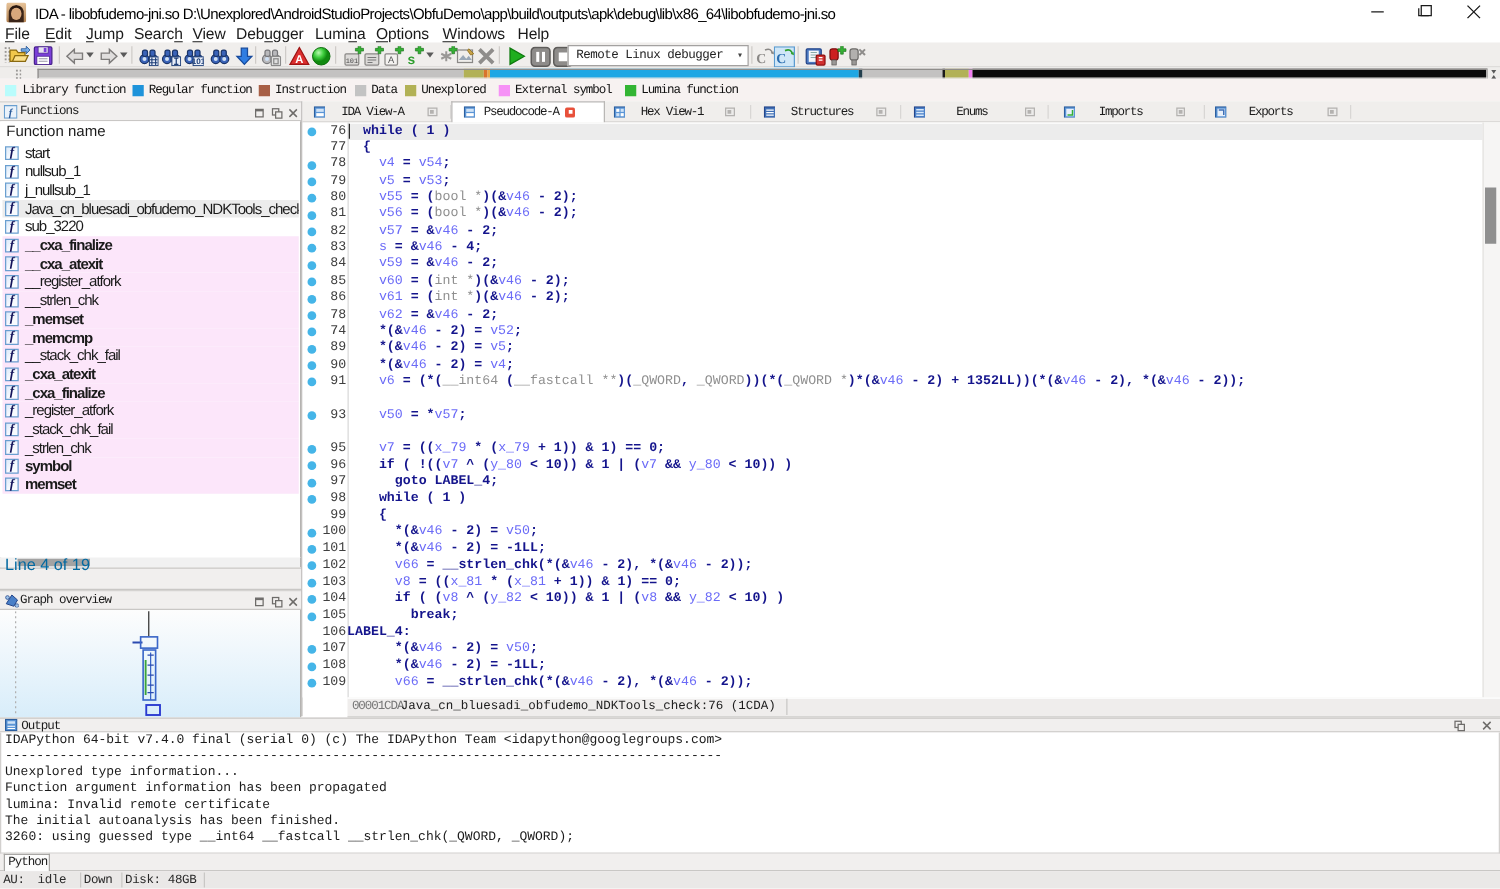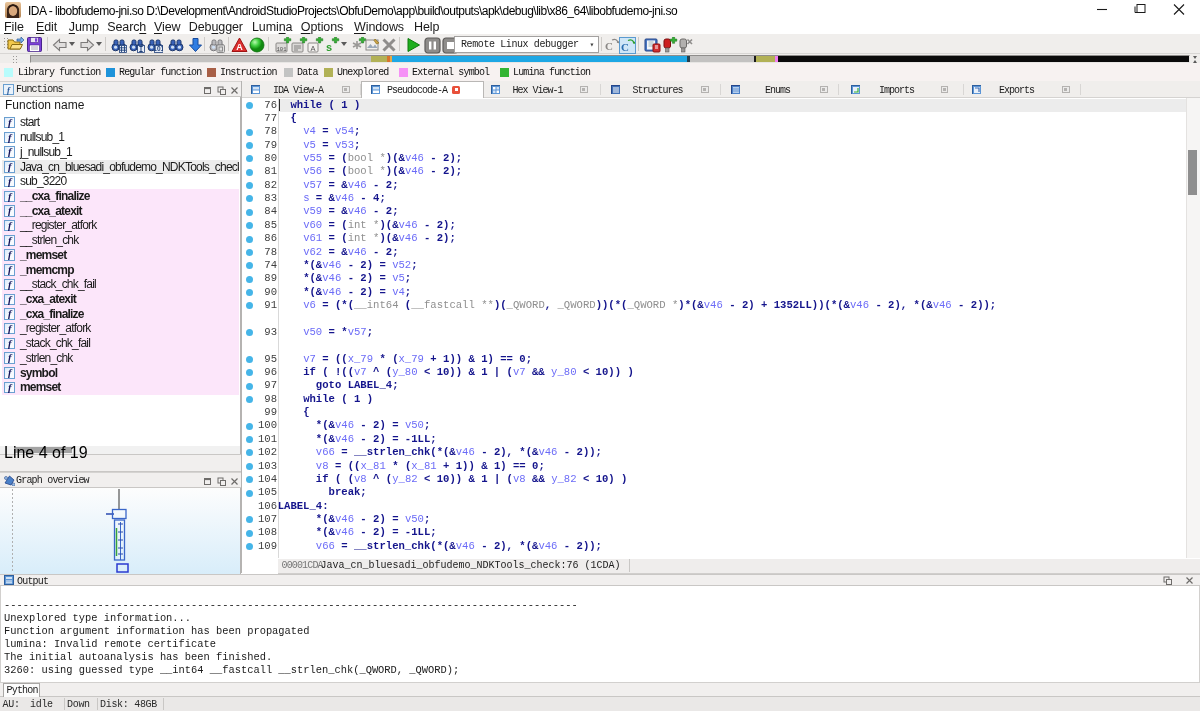--- a/index.html
+++ b/index.html
@@ -43,21 +43,21 @@
         <linearGradient id="fc" x1="0" y1="0" x2="0" y2="1">
           <stop offset="0%" stop-color="#e8c49a"></stop>
           <stop offset="100%" stop-color="#b08050"></stop>
         </linearGradient>
       </defs>
       <rect x="0" y="0" width="16" height="16" rx="2" fill="url(#fc)"></rect>
       <path d="M2 10 Q1 3 8 2 Q15 3 14 10 L14 16 L2 16 Z" fill="#3a2418"></path>
       <ellipse cx="8" cy="9" rx="4.2" ry="5" fill="#d9a87c"></ellipse>
       <path d="M4 6 Q8 2 12 6 L12 4 Q8 1 4 4 Z" fill="#2a1810"></path>
     </svg>
-<div id="title">IDA - libobfudemo-jni.so D:\Development\AndroidStudioProjects\ObfuDemo\app\build\outputs\apk\debug\lib\x86_64\libobfudemo-jni.so</div>
+<div id="title">IDA - libobfudemo-jni.so D:\Unexplored\AndroidStudioProjects\ObfuDemo\app\build\outputs\apk\debug\lib\x86_64\libobfudemo-jni.so</div>
 <svg style="position:absolute;left:1093px;top:2px" width="18" height="14" viewBox="0 0 18 14">
       <line x1="4" y1="7.5" x2="14" y2="7.5" stroke="#1a1a1a" stroke-width="1.1"></line>
     </svg>
 <svg style="position:absolute;left:1131px;top:2px" width="18" height="14" viewBox="0 0 18 14">
       <rect x="6" y="2.5" width="8" height="8" fill="none" stroke="#1a1a1a"></rect>
       <path d="M4 4.5 v6 h8" fill="none" stroke="#1a1a1a"></path>
     </svg>
 <svg style="position:absolute;left:1170px;top:2px" width="18" height="14" viewBox="0 0 18 14">
       <path d="M4 2.5 l10 10 M14 2.5 l-10 10" stroke="#1a1a1a" stroke-width="1.1"></path>
     </svg>
@@ -318,21 +318,21 @@
 <div class="fr pink" style="top:292.04px"><span class="fic">f</span><b>_cxa_atexit</b></div>
 <div class="fr pink" style="top:306.76px"><span class="fic">f</span><b>_cxa_finalize</b></div>
 <div class="fr pink" style="top:321.48px"><span class="fic">f</span>_register_atfork</div>
 <div class="fr pink" style="top:336.20px"><span class="fic">f</span>_stack_chk_fail</div>
 <div class="fr pink" style="top:350.92px"><span class="fic">f</span>_strlen_chk</div>
 <div class="fr pink" style="top:365.64px"><span class="fic">f</span><b>symbol</b></div>
 <div class="fr pink" style="top:380.36px"><span class="fic">f</span><b>memset</b></div>
 <div style="position:absolute;left:0;top:446px;width:241px;height:7.5px;background:#f1f1f1;border-right:1px solid #b5b3b1"></div>
 <div style="position:absolute;left:14px;top:447px;width:58px;height:5.5px;background:#a3a3a3"></div>
 <div class="phdr" style="left:0;top:453.5px;width:241px;height:18.5px;border-top-color:#c9c7c5"></div>
-<div style="position:absolute;left:4px;top:444px;font-size:16px;color:#000000">Line 4 of 19</div>
+<div style="position:absolute;left:4px;top:444px;font-size:13px;color:#0369a1">Line 4 of 19</div>
 <div class="phdr" style="left:0;top:472px;width:241px;height:15.5px"></div>
 <svg style="position:absolute;left:4px;top:475px" width="11" height="11" viewBox="0 0 11 11">
       <path d="M5.5 1 L10 5 L7 10 L1 8 Z" fill="#4a80c8" stroke="#24458a" stroke-width=".8"></path>
       <circle cx="2" cy="3" r="1.5" fill="#9ec4ea" stroke="#24458a" stroke-width=".6"></circle>
       <circle cx="9.5" cy="9.5" r="1.5" fill="#9ec4ea" stroke="#24458a" stroke-width=".6"></circle>
     </svg>
 <span class="phdrt" style="left:16px;top:475px">Graph overview</span>
 <svg style="position:absolute;left:202px;top:475.5px" width="11" height="11" viewBox="0 0 11 11">
       <rect x="2.5" y="2.5" width="6" height="6" fill="none" stroke="#6e6c6a"></rect>
       <rect x="2.5" y="2.5" width="6" height="1.6" fill="#6e6c6a"></rect>
@@ -599,20 +599,21 @@
     </svg>
 <span class="phdrt" style="left:17px;top:575.5px">Output</span>
 <svg style="position:absolute;left:1162px;top:575.2px" width="11" height="11" viewBox="0 0 11 11">
       <rect x="2" y="2" width="5" height="5" fill="none" stroke="#6e6c6a"></rect>
       <rect x="4.5" y="4.5" width="5" height="5" fill="#f1efee" stroke="#6e6c6a"></rect>
     </svg>
     <svg style="position:absolute;left:1184px;top:575.2px" width="11" height="11" viewBox="0 0 11 11">
       <path d="M2.5 2.5 l6 6 M8.5 2.5 l-6 6" stroke="#6e6c6a" stroke-width="1.2"></path>
     </svg>
 <div style="position:absolute;left:0;top:586px;width:1200px;height:96.5px;background:#fff;border:1px solid #d2d0ce;border-top:none"></div>
+<div class="ol" style="top:585.80px">IDAPython 64-bit v7.4.0 final (serial 0) (c) The IDAPython Team &lt;idapython@googlegroups.com&gt;</div>
 <div class="ol" style="top:598.85px">--------------------------------------------------------------------------------------------</div>
 <div class="ol" style="top:611.90px">Unexplored type information...</div>
 <div class="ol" style="top:624.95px">Function argument information has been propagated</div>
 <div class="ol" style="top:638.00px">lumina: Invalid remote certificate</div>
 <div class="ol" style="top:651.05px">The initial autoanalysis has been finished.</div>
 <div class="ol" style="top:664.10px">3260: using guessed type __int64 __fastcall __strlen_chk(_QWORD, _QWORD);</div>
 
 <div style="position:absolute;left:0;top:682.5px;width:1200px;height:14.5px;background:#f1efee;border-bottom:1px solid #c9c7c5"></div>
 <div style="position:absolute;left:3px;top:682.5px;width:37px;height:14px;background:#fcfcfc;border:1px solid #a9a7a5;border-bottom:none"></div>
 <span class="mono10" style="position:absolute;left:6.5px;top:684.5px;letter-spacing:-.8px">Python</span>

